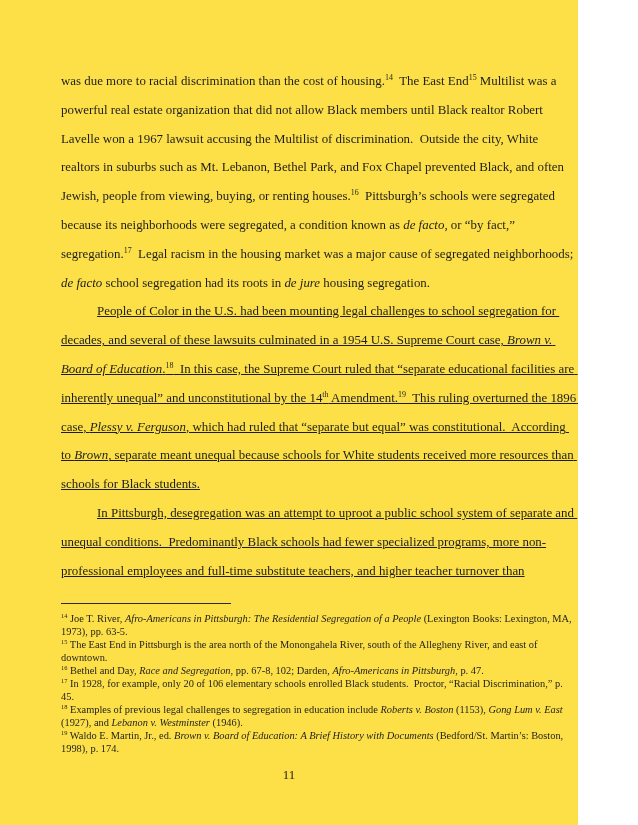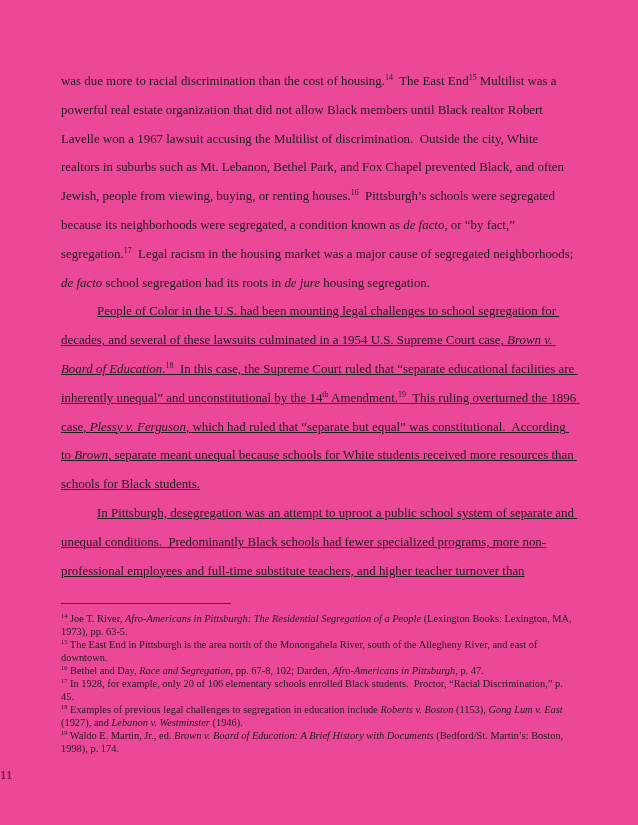--- a/index.html
+++ b/index.html
@@ -2,23 +2,23 @@
 <html><head>
 <meta charset="utf-8">
 <style>
   html, body {
     margin: 0;
     padding: 0;
     background: #ffffff;
   }
   .page {
     position: relative;
-    width: 638px;
+    width: 578px;
     height: 825px;
-    background: #ec4899;
+    background: #fde047;
     font-family: "Liberation Serif", "DejaVu Serif", serif;
     color: #1e1e1e;
     overflow: hidden;
   }
   .body-text {
     position: absolute;
     left: 61px;
     top: 67px;
     width: 517px;
   }
@@ -58,21 +58,21 @@
     font-size: 10.4px;
     line-height: 13px;
     white-space: pre-wrap;
     text-align: left;
   }
   .page-number {
     position: absolute;
     left: 0;
     top: 768px;
     width: 100%;
-    text-align: left;
+    text-align: center;
     font-size: 12.9px;
   }
 </style>
 </head>
 <body>
 
 <div class="page">
   <div class="body-text">
       <p class="para"><span>was due more to racial discrimination than the cost of housing.</span><span class="sup">14</span><span>  The East End</span><span class="sup">15</span><span> Multilist was a powerful real estate organization that did not allow Black members until Black realtor Robert Lavelle won a 1967 lawsuit accusing the Multilist of discrimination.  Outside the city, White realtors in suburbs such as Mt. Lebanon, Bethel Park, and Fox Chapel prevented Black, and often Jewish, people from viewing, buying, or renting houses.</span><span class="sup">16</span><span>  Pittsburgh’s schools were segregated because its neighborhoods were segregated, a condition known as </span><span class="italic">de facto</span><span>, or “by fact,” segregation.</span><span class="sup">17</span><span>  Legal racism in the housing market was a major cause of segregated neighborhoods; </span><span class="italic">de facto</span><span> school segregation had its roots in </span><span class="italic">de jure</span><span> housing segregation.</span></p>
       <p class="para indent"><span>People of Color in the U.S. had been mounting legal challenges to school segregation for decades, and several of these lawsuits culminated in a 1954 U.S. Supreme Court case, </span><span class="italic">Brown v. Board of Education</span><span>.</span><span class="sup">18</span><span>  In this case, the Supreme Court ruled that “separate educational facilities are inherently unequal” and unconstitutional by the 14</span><span class="sup">th</span><span> Amendment.</span><span class="sup">19</span><span>  This ruling overturned the 1896 case, </span><span class="italic">Plessy v. Ferguson</span><span>, which had ruled that “separate but equal” was constitutional.  According to </span><span class="italic">Brown</span><span>, separate meant unequal because schools for White students received more resources than schools for Black students.</span></p>

